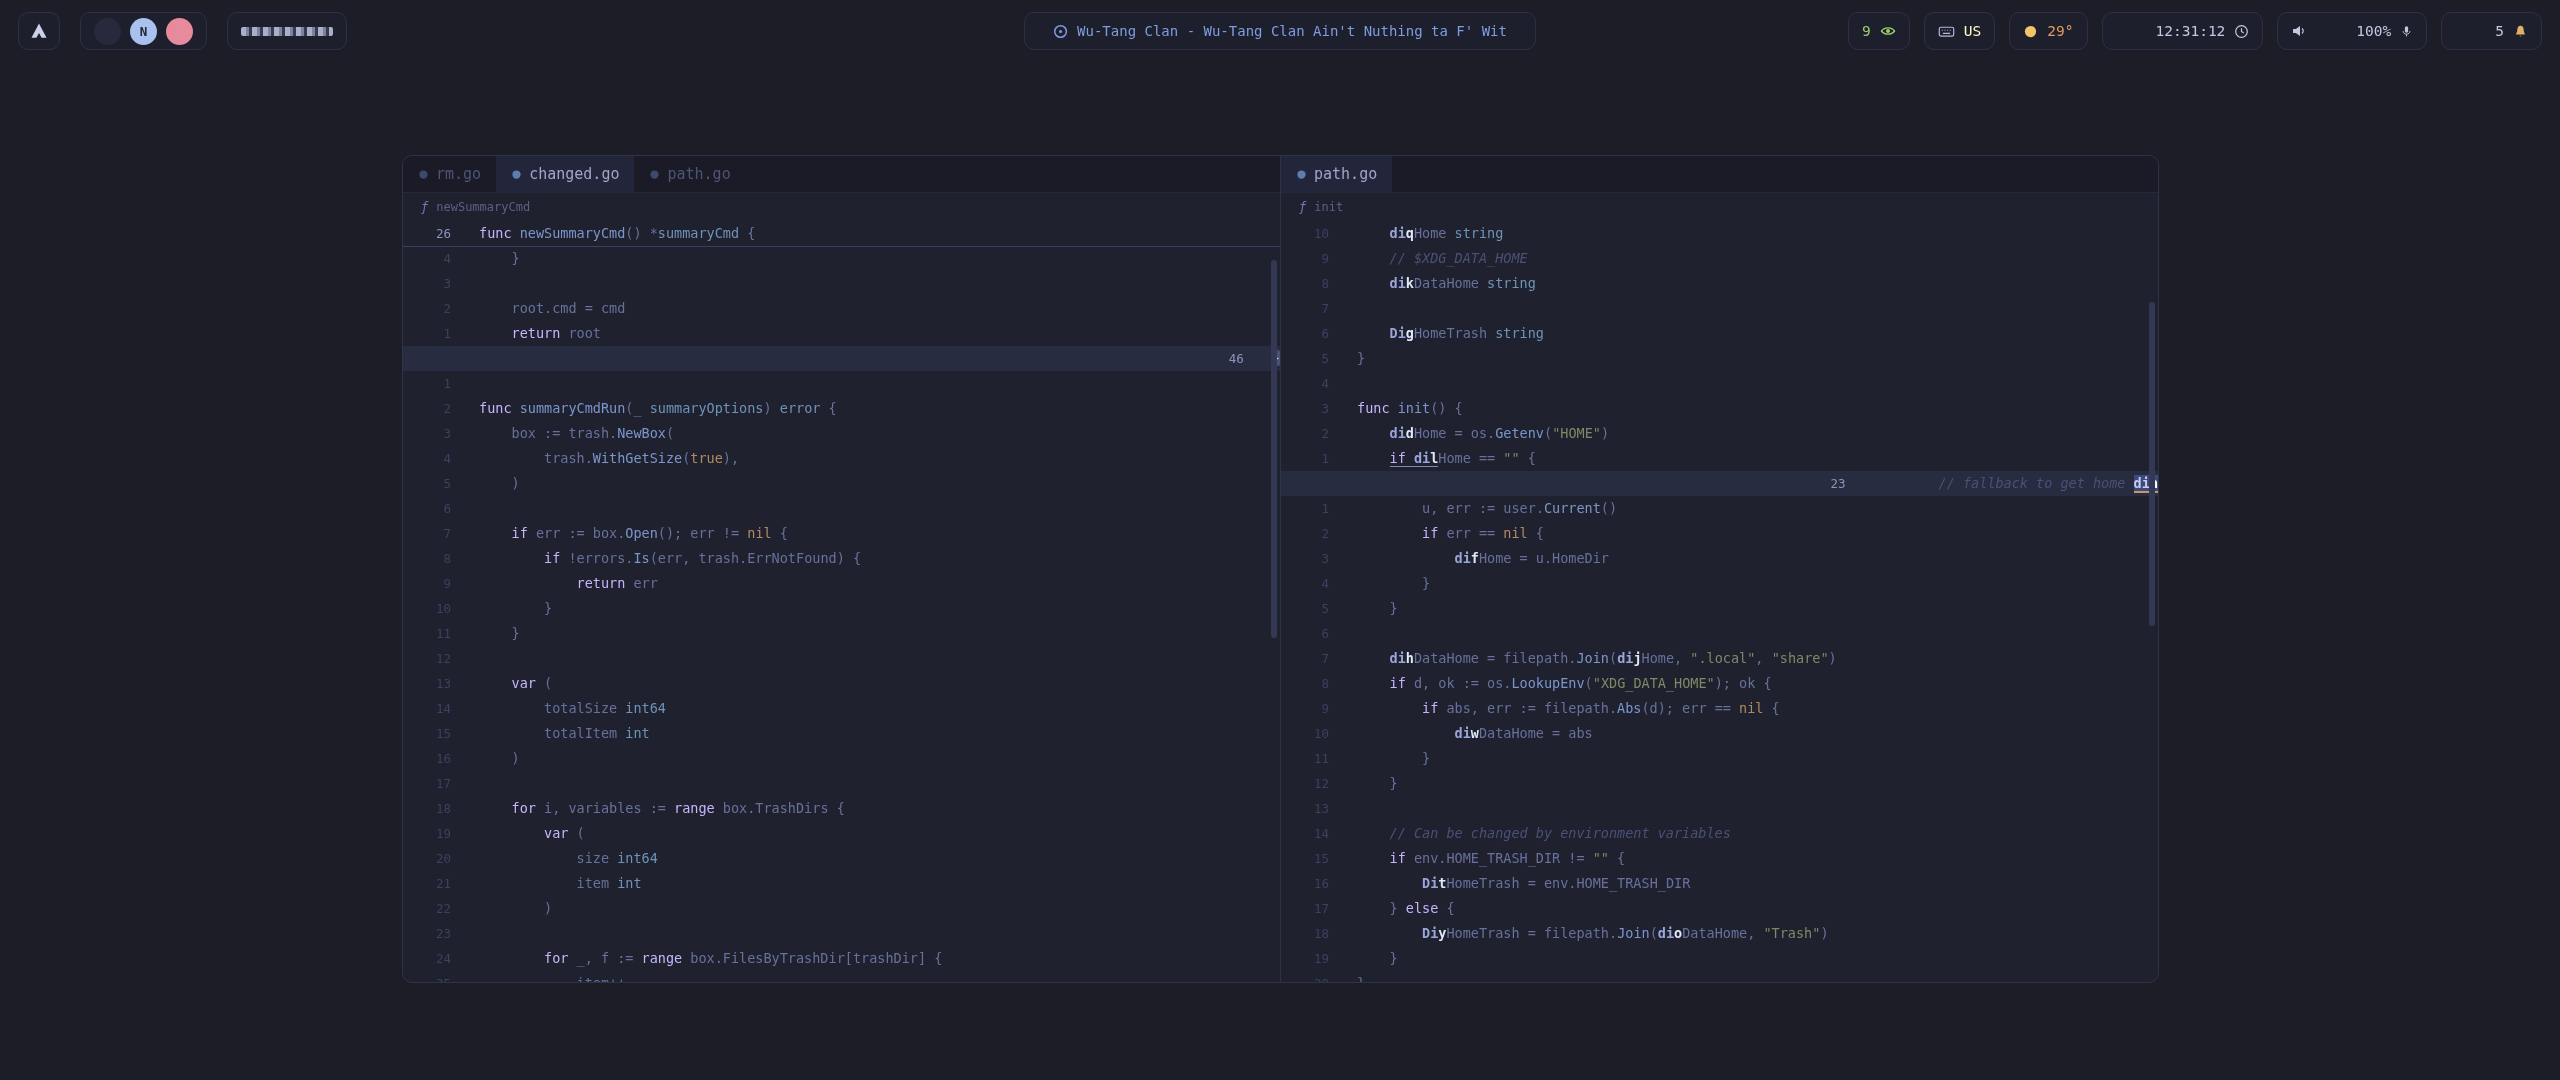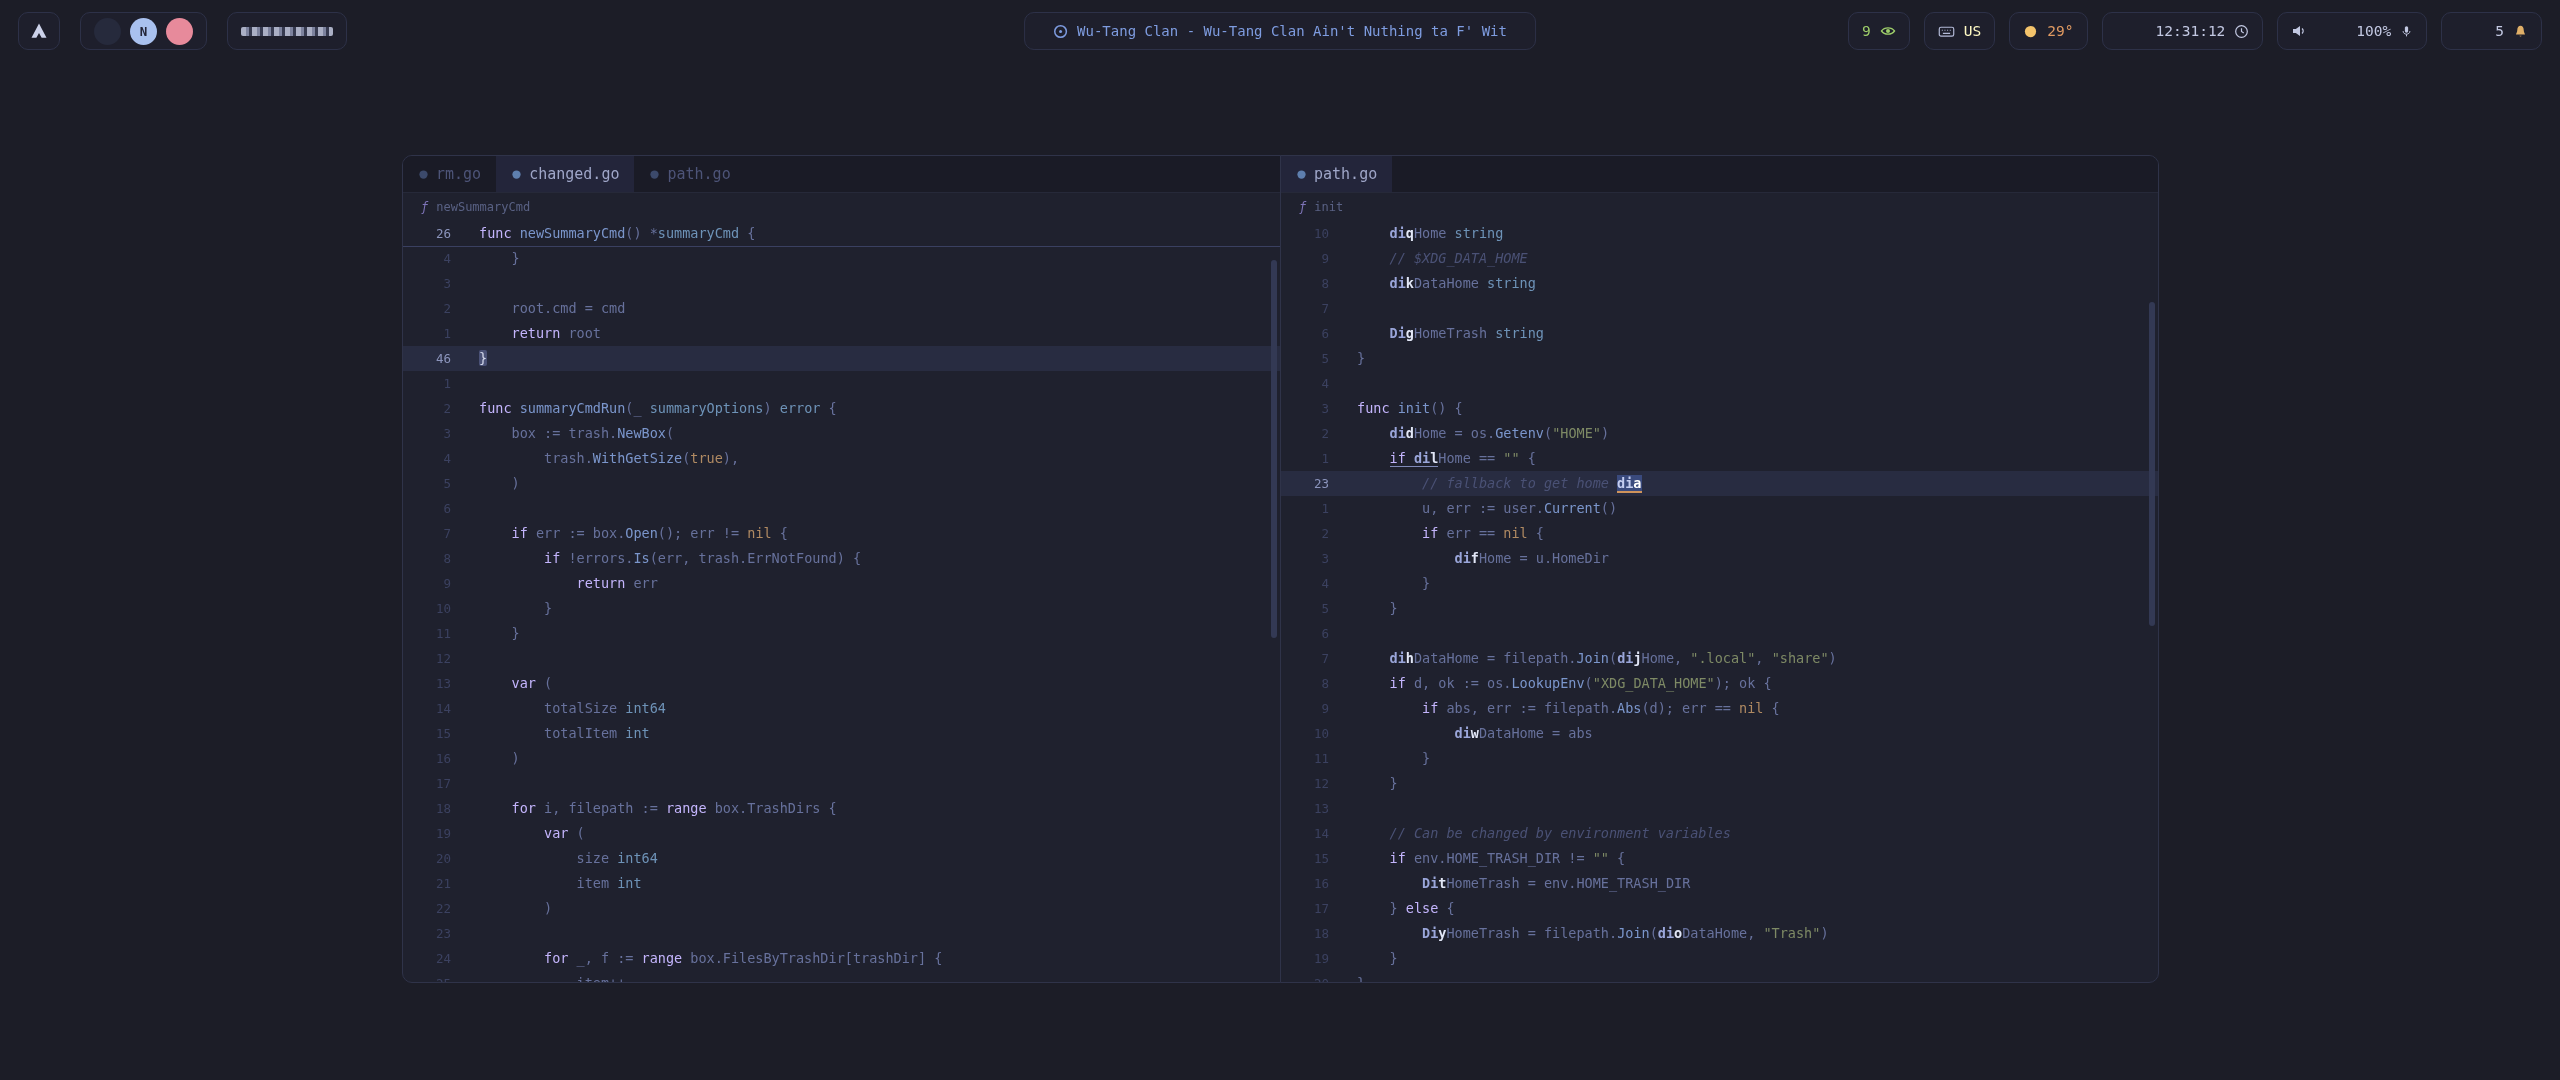--- a/index.html
+++ b/index.html
@@ -38,21 +38,21 @@
   .tab.active{background:#23253a;color:#9fa6c8;}
   .go-ic circle{fill:#5e7fae;}
   .tab:not(.active) .go-ic circle{fill:#3c4a6b;}
   .crumb{height:28px;display:flex;align-items:center;gap:8px;padding:0 18px;font-size:12px;
     color:#596184;flex-shrink:0;}
   .ficon{color:#7e74b8;font-size:12px;font-style:italic;}
   .code{flex:1;overflow:hidden;}
   .row{display:flex;height:25px;line-height:25px;white-space:pre;font-size:13.5px;}
   .gut{width:48px;flex-shrink:0;text-align:right;color:#3b4160;font-size:12.5px;}
   .txt{margin-left:28px;color:#67719c;}
-  .row.cur{background:#282c41;}
+  .row.cur{background:#282c41;justify-content:flex-end;}
   .row.cur .gut{color:#8b94bc;}
   .row.ctx{box-shadow:0 1px 0 #3a4061;}
   .row.ctx .gut{color:#8b94bc;}
   
   .fg{color:#67719c;}
   .kw{color:#c4b5fd;}
   .fn{color:#7b96cc;}
   .ty{color:#6e93b8;}
   .st{color:#7e8a65;}
   .cm{color:#4a5175;font-style:italic;}
@@ -189,21 +189,21 @@
         <div class="row"><span class="gut">8</span><span class="txt"><span class="kw">        if</span><span class="fg"> !errors.</span><span class="fn">Is</span><span class="fg">(err, trash.ErrNotFound) {</span></span></div>
         <div class="row"><span class="gut">9</span><span class="txt"><span class="kw">            return</span><span class="fg"> err</span></span></div>
         <div class="row"><span class="gut">10</span><span class="txt"><span class="fg">        }</span></span></div>
         <div class="row"><span class="gut">11</span><span class="txt"><span class="fg">    }</span></span></div>
         <div class="row"><span class="gut">12</span><span class="txt"></span></div>
         <div class="row"><span class="gut">13</span><span class="txt"><span class="kw">    var</span><span class="fg"> (</span></span></div>
         <div class="row"><span class="gut">14</span><span class="txt"><span class="fg">        totalSize </span><span class="ty">int64</span></span></div>
         <div class="row"><span class="gut">15</span><span class="txt"><span class="fg">        totalItem </span><span class="ty">int</span></span></div>
         <div class="row"><span class="gut">16</span><span class="txt"><span class="fg">    )</span></span></div>
         <div class="row"><span class="gut">17</span><span class="txt"></span></div>
-        <div class="row"><span class="gut">18</span><span class="txt"><span class="kw">    for</span><span class="fg"> i, filepath := </span><span class="kw">range</span><span class="fg"> box.TrashDirs {</span></span></div>
+        <div class="row"><span class="gut">18</span><span class="txt"><span class="kw">    for</span><span class="fg"> i, variables := </span><span class="kw">range</span><span class="fg"> box.TrashDirs {</span></span></div>
         <div class="row"><span class="gut">19</span><span class="txt"><span class="kw">        var</span><span class="fg"> (</span></span></div>
         <div class="row"><span class="gut">20</span><span class="txt"><span class="fg">            size </span><span class="ty">int64</span></span></div>
         <div class="row"><span class="gut">21</span><span class="txt"><span class="fg">            item </span><span class="ty">int</span></span></div>
         <div class="row"><span class="gut">22</span><span class="txt"><span class="fg">        )</span></span></div>
         <div class="row"><span class="gut">23</span><span class="txt"></span></div>
         <div class="row"><span class="gut">24</span><span class="txt"><span class="kw">        for</span><span class="fg"> _, f := </span><span class="kw">range</span><span class="fg"> box.FilesByTrashDir[trashDir] {</span></span></div>
         <div class="row"><span class="gut">25</span><span class="txt"><span class="fg">            item++</span></span></div>
       </div>
     <div class="sb"></div>
   </section>

